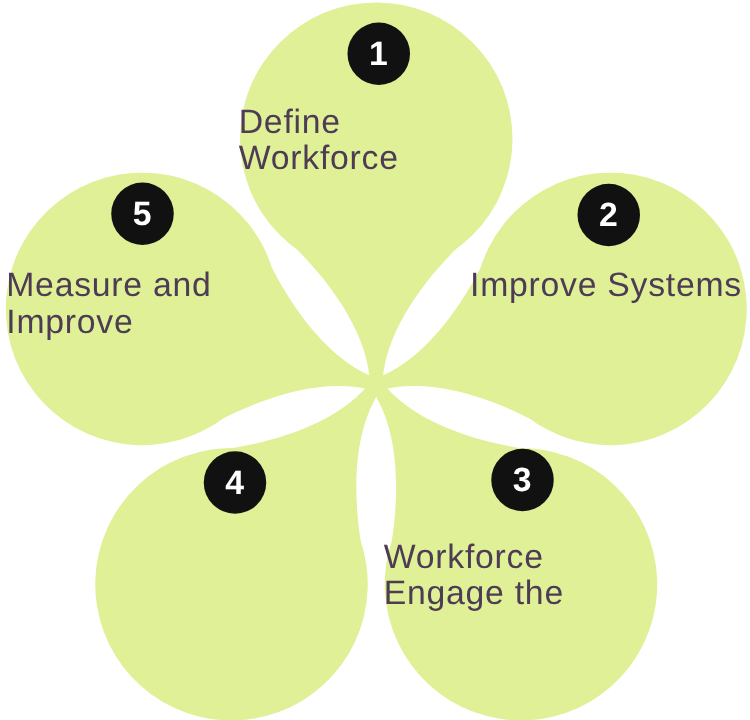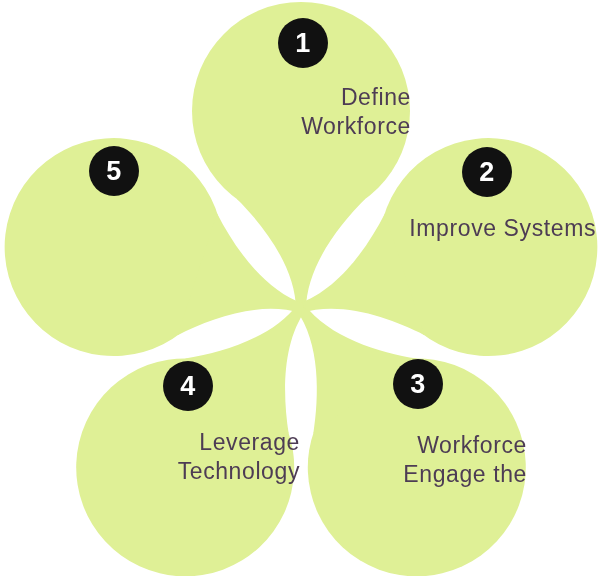--- a/index.html
+++ b/index.html
@@ -31,23 +31,23 @@
     display: flex;
     align-items: center;
     justify-content: center;
     font-size: 27px;
     font-weight: bold;
     letter-spacing: 0.5px;
   }
   .step-label {
     position: absolute;
     width: 220px;
-    text-align: right;
+    text-align: left;
     color: var(--label);
-    font-size: 23px;
+    font-size: 27px;
     line-height: 29px;
     letter-spacing: 0.6px;
     font-weight: 400;
   }
 </style>
 </head>
 <body>
 
 <div class="stage">
 
@@ -85,20 +85,20 @@
     <div>Improve Systems</div>
   </div>
 
   <div class="badge" style="left:393px; top:359px;">3</div>
   <div class="step-label" style="left:307px; top:431px;">
     <div>Workforce</div>
     <div>Engage the</div>
   </div>
 
   <div class="badge" style="left:163px; top:361px;">4</div>
-  <div class="step-label" style="left:80px; top:428px;">
-    <div>Leverage</div>
-    <div>Technology</div>
-  </div>
 
   <div class="badge" style="left:89px; top:146px;">5</div>
+  <div class="step-label" style="left:5px; top:214px;">
+    <div>Measure and</div>
+    <div>Improve</div>
+  </div>
 
 </div>
 
 </body></html>

